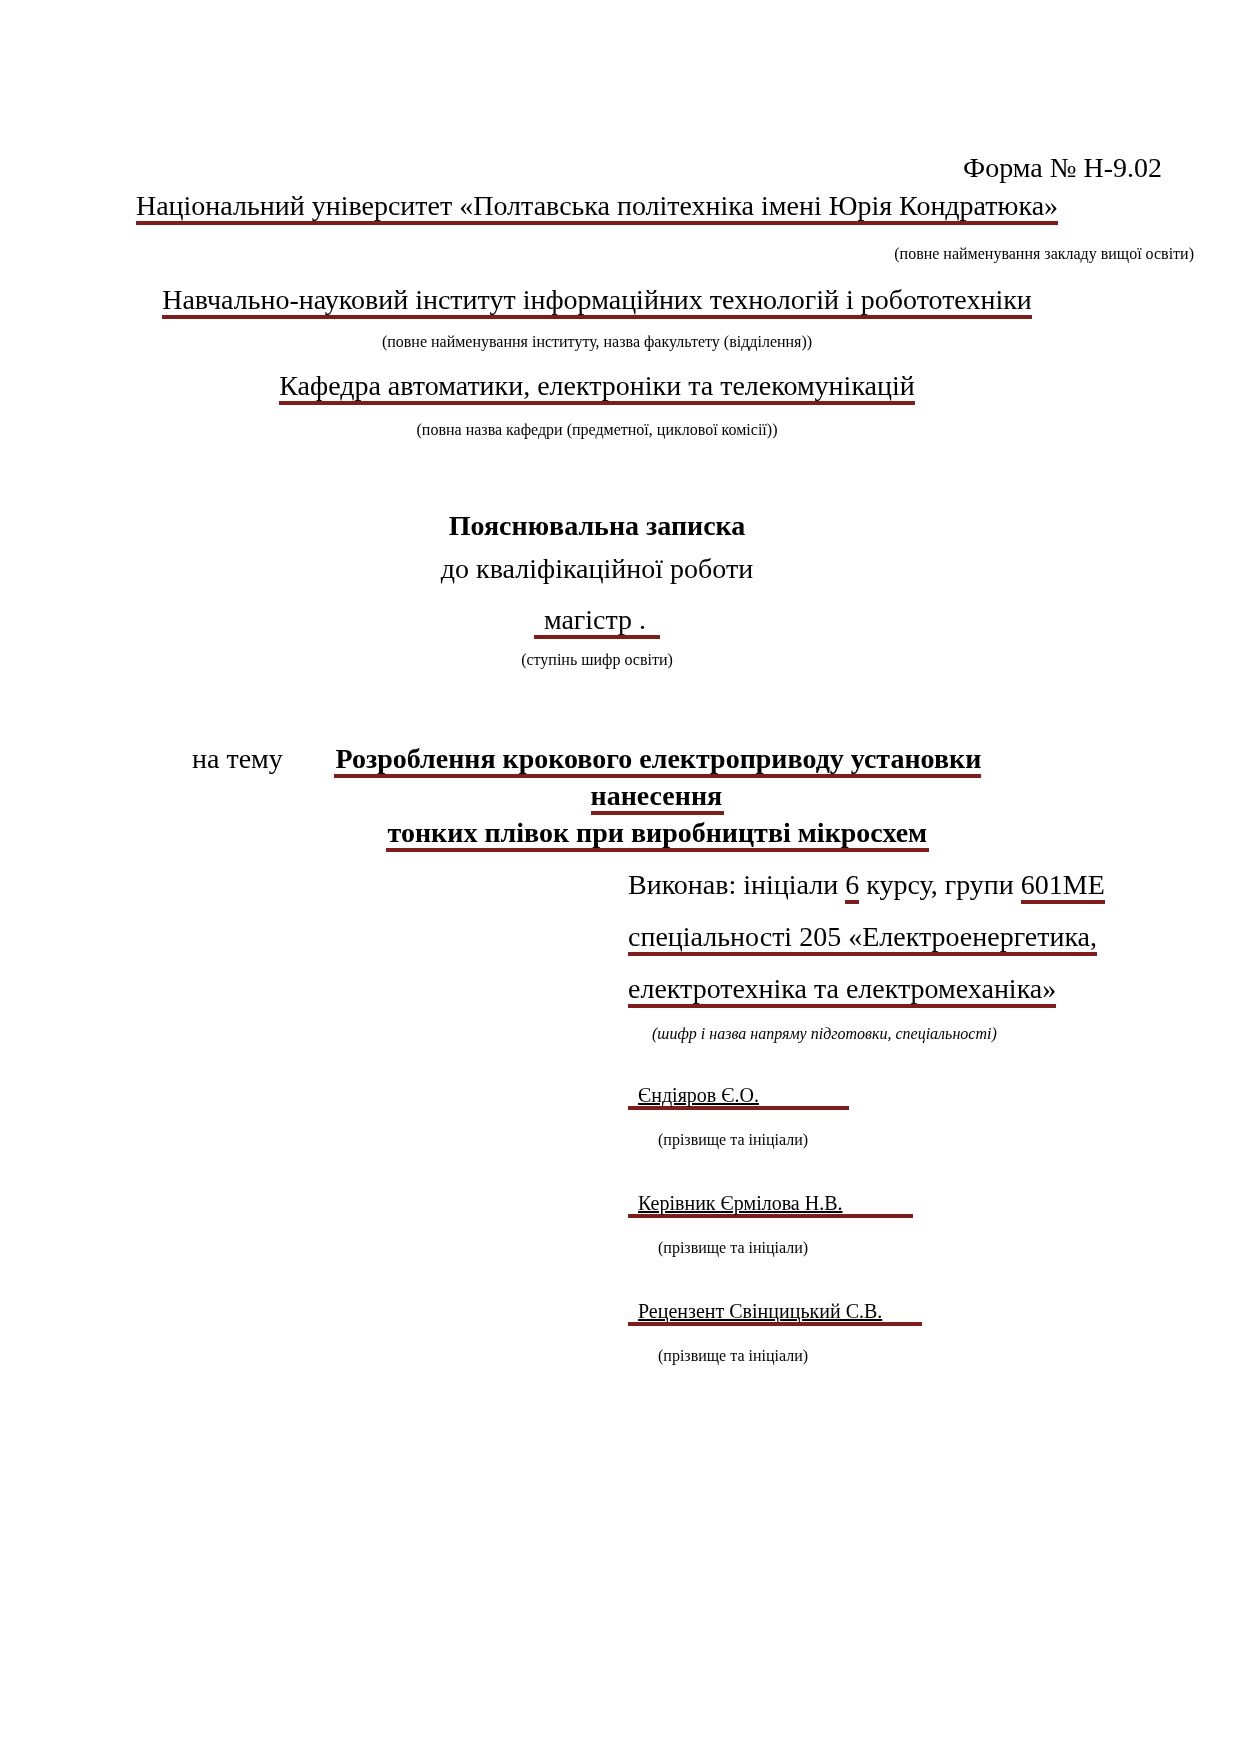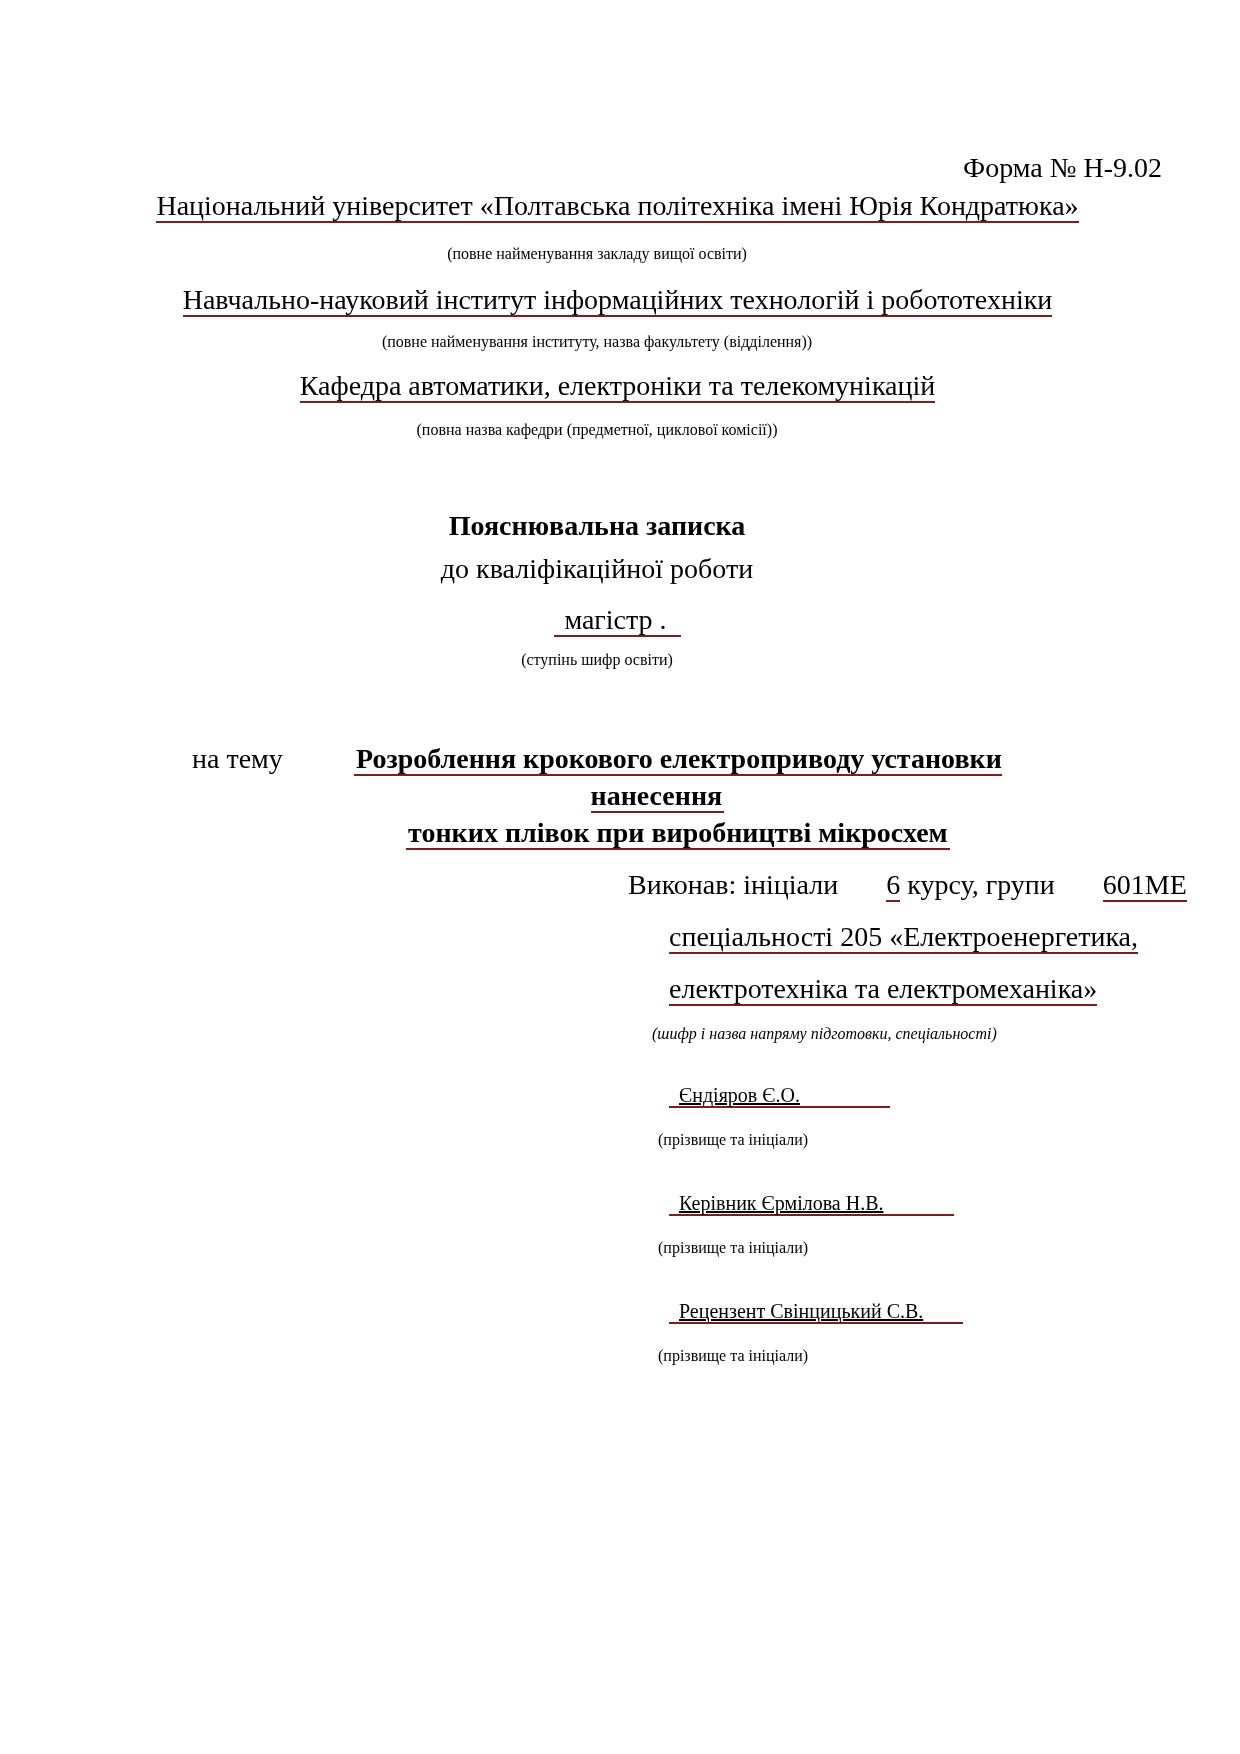--- a/index.html
+++ b/index.html
@@ -21,35 +21,34 @@
     position: absolute;
     left: 0;
     width: 1194px;
     text-align: center;
   }
   .small {
     font-size: 16px;
     line-height: 20px;
   }
   .u {
-    border-bottom: 2px solid #7f1d1d;
-    margin-left: 41px;
+    border-bottom: 4px solid #7f1d1d;
   }
   .bold { font-weight: bold; }
 
   .form-number {
     position: absolute;
     top: 152px;
     right: 78px;
     text-align: right;
     white-space: nowrap;
   }
 
   .line-university { top: 190px; }
-  .cap-university  { top: 244px; }
+  .cap-university  { top: 244px; text-align: right; }
   .line-institute  { top: 284px; }
   .cap-institute   { top: 332px; }
   .line-department { top: 370px; }
   .cap-department  { top: 420px; }
 
   .note-title    { top: 510px; }
   .note-subtitle { top: 553px; }
   .note-degree   { top: 604px; }
   .cap-degree    { top: 650px; }
 

